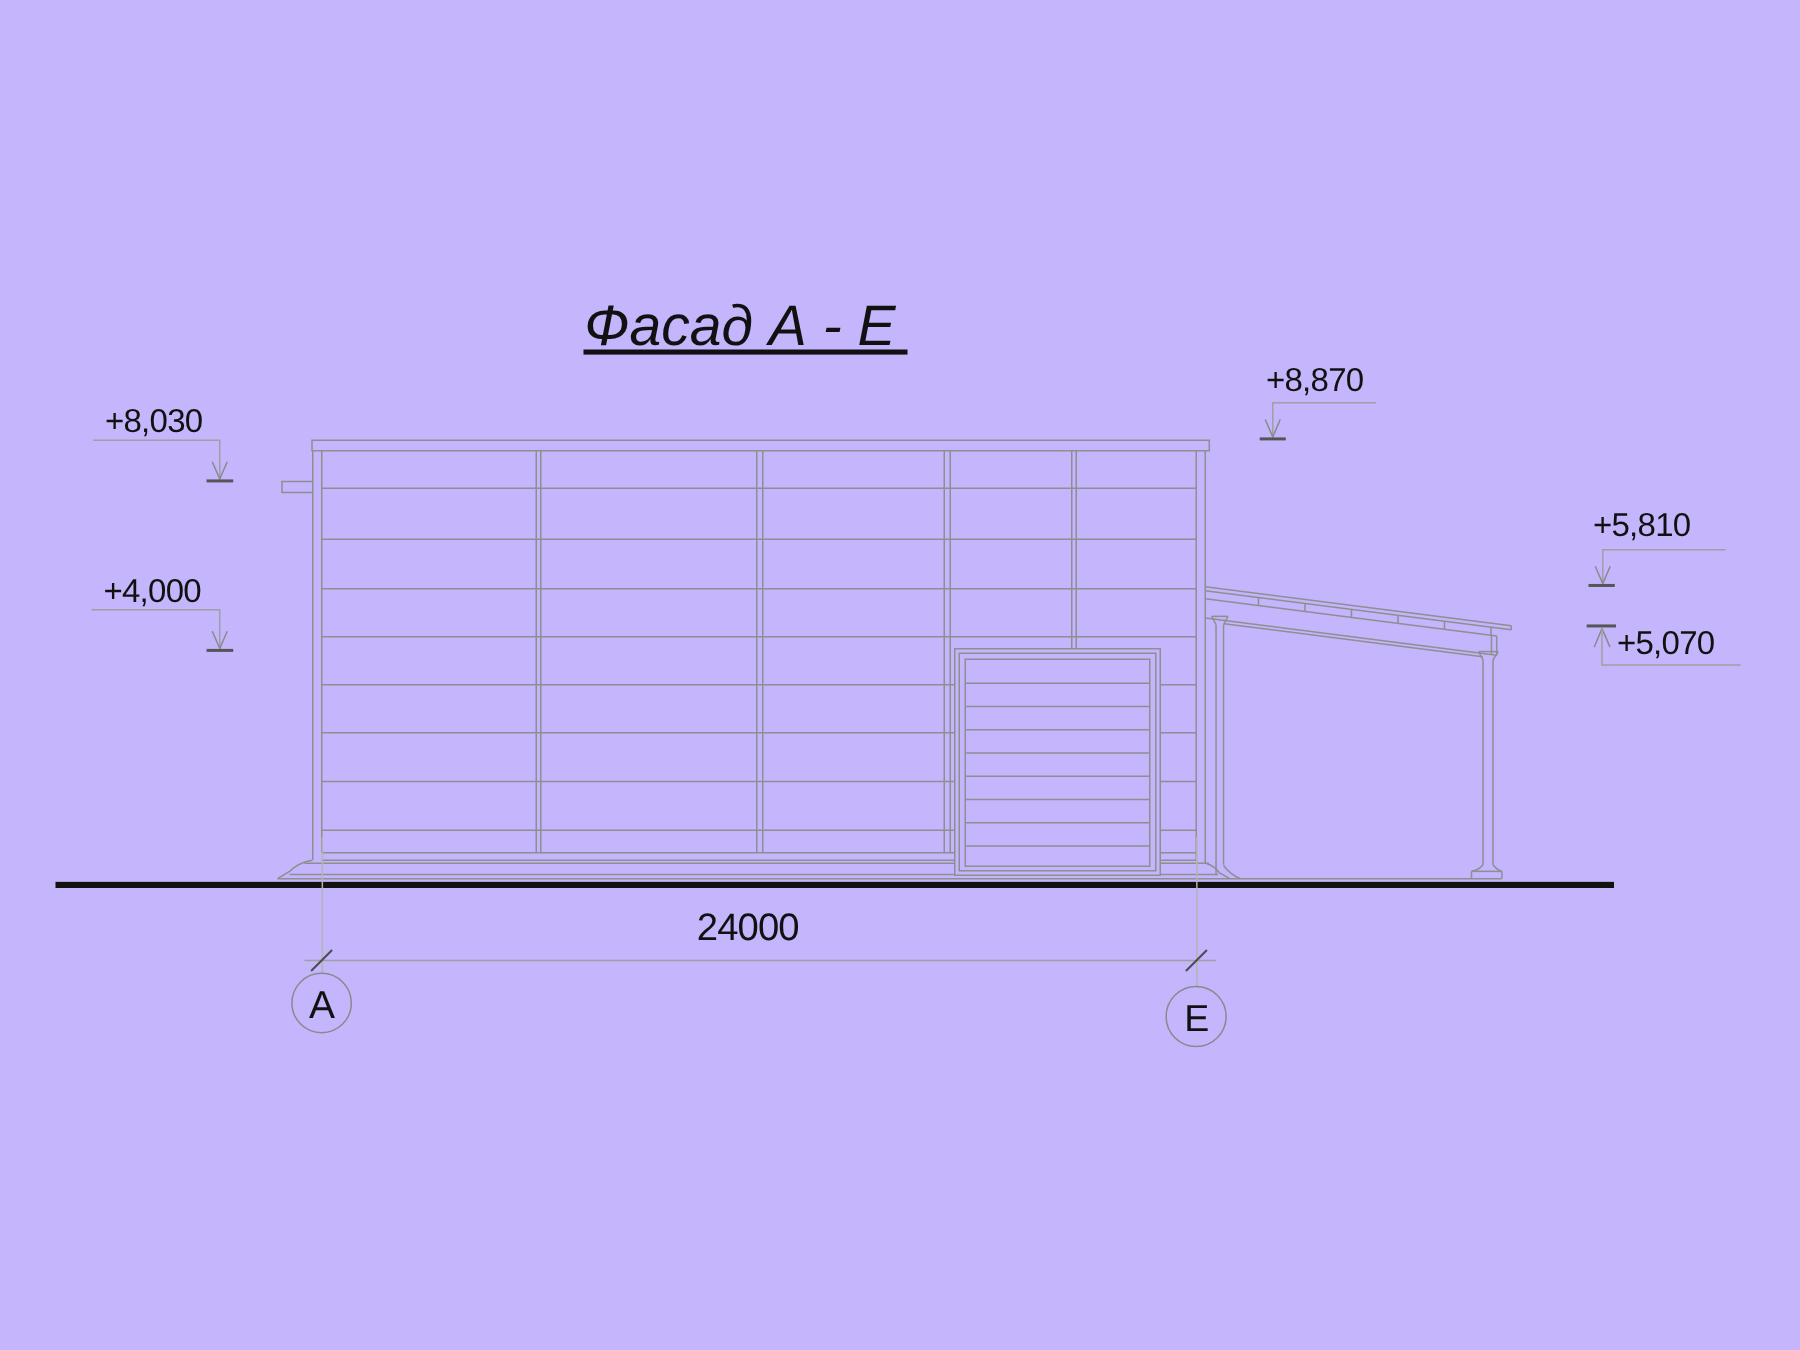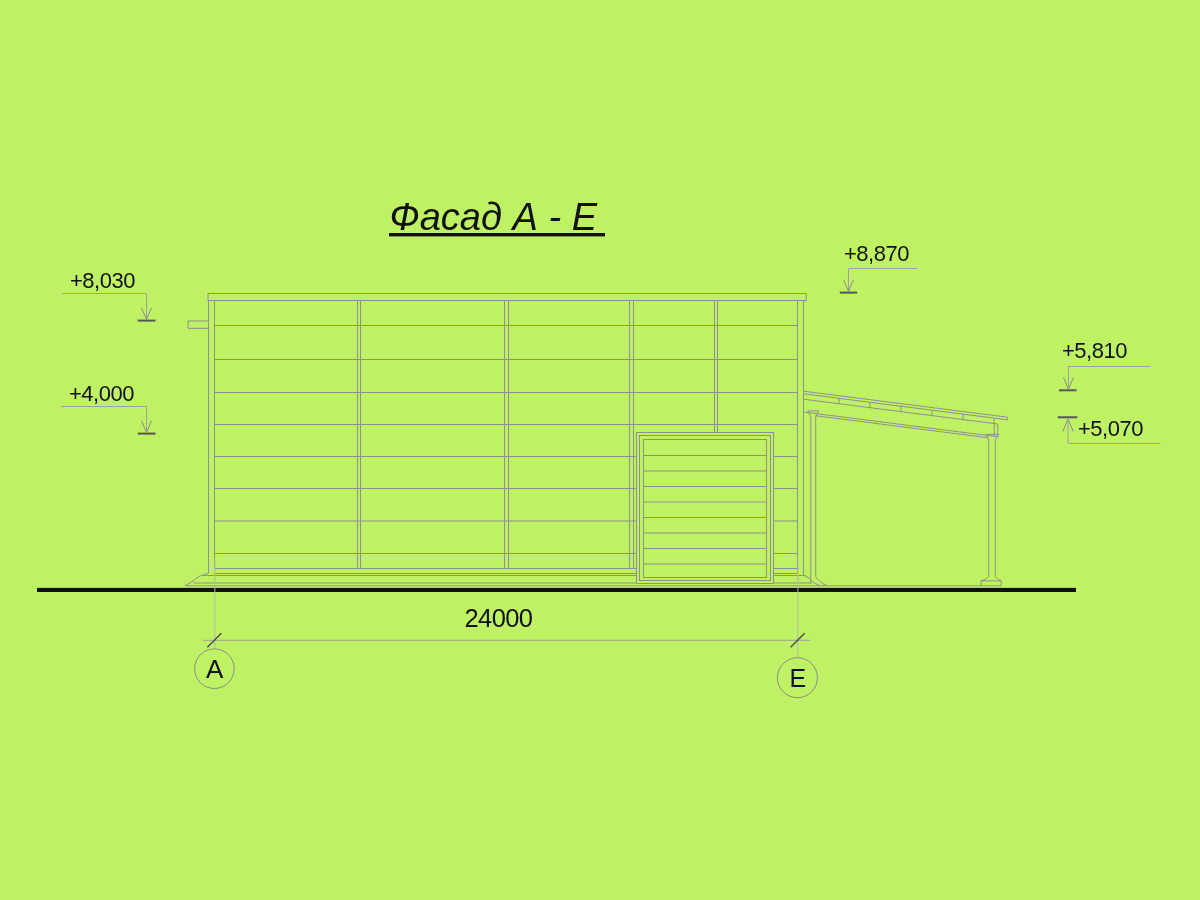--- a/index.html
+++ b/index.html
@@ -1,16 +1,16 @@
 <!DOCTYPE html>
 <html><head>
 <meta charset="utf-8">
 <style>
   html,body{margin:0;padding:0;background:#ffffff;}
-  .wrap{width:1200px;height:900px;position:relative;background:#bef264;overflow:hidden;}
+  .wrap{width:1200px;height:900px;position:relative;background:#c4b5fd;overflow:hidden;}
   svg{display:block;}
   text{font-family:"Liberation Sans", sans-serif;fill:#111111;}
 </style>
 </head>
 <body>
 <div class="wrap">
 <svg width="1200" height="900" viewBox="0 0 1200 900">
 
 <g>
   <text x="389.5" y="230" font-size="38" font-style="italic">Фасад А - Е</text>

